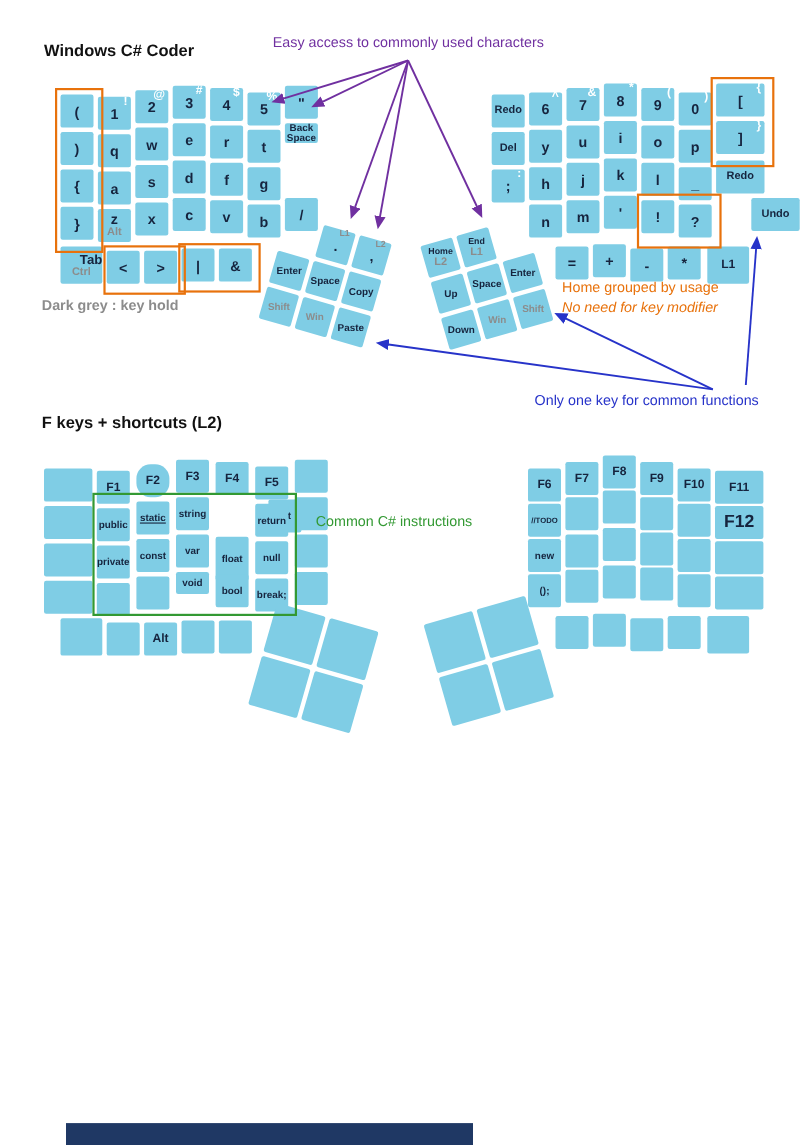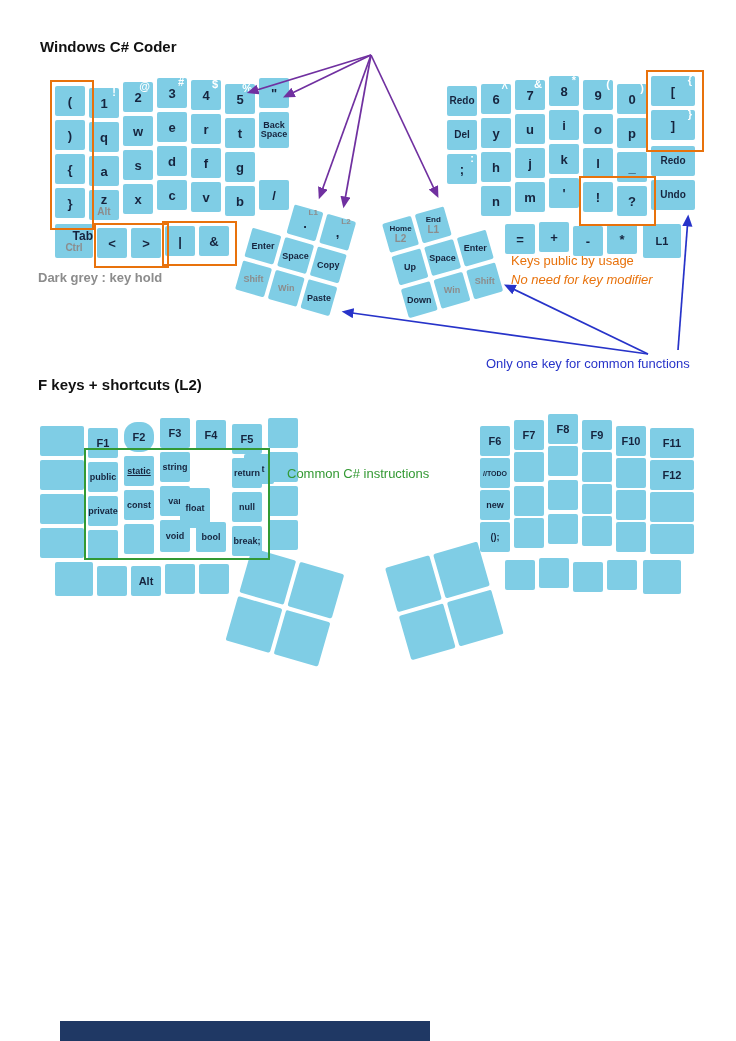--- a/index.html
+++ b/index.html
@@ -28,22 +28,23 @@
   #arrows{position:absolute;left:0;top:0;z-index:6;pointer-events:none;}
   #footer{position:absolute;left:60px;top:1021px;width:370px;height:20px;background:var(--footer);z-index:1;}
 </style>
 </head>
 <body>
 
 <div id="stage">
   <div class="title" id="title1">Windows C# Coder</div>
   <div class="title" id="title2">F keys + shortcuts (L2)</div>
 
+  <div class="ann" id="ann-easy">Easy access to commonly used characters</div>
   <div class="ann" id="ann-keyhold">Dark grey : key hold</div>
-  <div class="ann" id="ann-group1">Keys public by usage</div>
+  <div class="ann" id="ann-group1">Home grouped by usage</div>
   <div class="ann" id="ann-group2">No need for key modifier</div>
   <div class="ann" id="ann-onekey">Only one key for common functions</div>
   <div class="ann" id="ann-commoncs">Common C# instructions</div>
 
   <svg id="arrows" width="736" height="1041" viewBox="0 0 736 1041">
     <defs>
       <marker id="arr-purple" markerWidth="8" markerHeight="8" refX="5" refY="3" orient="auto">
         <path d="M0,0 L7,3 L0,6 z" fill="#7030A0"></path>
       </marker>
       <marker id="arr-blue" markerWidth="8" markerHeight="8" refX="5" refY="3" orient="auto">
@@ -135,21 +136,21 @@
       <div class="key" style="left: 191px; top: 114px; width: 30px; height: 30px;">
         <div class="kin">
           <span class="kmain">r</span>
         </div>
       </div>
       <div class="key" style="left: 225px; top: 118px; width: 30px; height: 30px;">
         <div class="kin">
           <span class="kmain">t</span>
         </div>
       </div>
-      <div class="key" style="left: 259px; top: 112px; width: 30px; height: 36px;">
+      <div class="key" style="left: 259px; top: 112px; width: 30px; height: 18px;">
         <div class="kin">
           <span class="kmain" style="font-size: 9px;">Back Space</span>
         </div>
       </div>
       <div class="key" style="left: 89px; top: 156px; width: 30px; height: 30px;">
         <div class="kin">
           <span class="kmain">a</span>
         </div>
       </div>
       <div class="key" style="left: 123px; top: 150px; width: 30px; height: 30px;">
@@ -362,21 +363,21 @@
       <div class="key" style="left: 583px; top: 182px; width: 30px; height: 30px;">
         <div class="kin">
           <span class="kmain">!</span>
         </div>
       </div>
       <div class="key" style="left: 617px; top: 186px; width: 30px; height: 30px;">
         <div class="kin">
           <span class="kmain">?</span>
         </div>
       </div>
-      <div class="key" style="left: 651px; top: 180px; width: 44px; height: 30px;">
+      <div class="key" style="left: 683px; top: 180px; width: 44px; height: 30px;">
         <div class="kin">
           <span class="kmain" style="font-size: 10px;">Undo</span>
         </div>
       </div>
       <div class="key" style="left: 505px; top: 224px; width: 30px; height: 30px;">
         <div class="kin">
           <span class="kmain">=</span>
         </div>
       </div>
       <div class="key" style="left: 539px; top: 222px; width: 30px; height: 30px;">
@@ -562,21 +563,21 @@
       <div class="key" style="left: 124px; top: 490px; width: 30px; height: 30px;">
         <div class="kin">
           <span class="kmain" style="font-size: 9px;">const</span>
         </div>
       </div>
       <div class="key" style="left: 160px; top: 486px; width: 30px; height: 30px;">
         <div class="kin">
           <span class="kmain" style="font-size: 9px;">var</span>
         </div>
       </div>
-      <div class="key" style="left: 180px; top: 488px; width: 30px; height: 40px;">
+      <div class="key" style="left: 196px; top: 488px; width: 30px; height: 40px;">
         <div class="kin">
           <span class="kmain" style="font-size: 9px;">float</span>
         </div>
       </div>
       <div class="key" style="left: 232px; top: 492px; width: 30px; height: 30px;">
         <div class="kin">
           <span class="kmain" style="font-size: 9px;">null</span>
         </div>
       </div>
       <div class="key" style="left: 268px; top: 486px; width: 30px; height: 30px;">
@@ -584,21 +585,21 @@
       </div>
       <div class="key" style="left: 40px; top: 528px; width: 44px; height: 30px;">
         <div class="kin"></div>
       </div>
       <div class="key" style="left: 88px; top: 530px; width: 30px; height: 30px;">
         <div class="kin"></div>
       </div>
       <div class="key" style="left: 124px; top: 524px; width: 30px; height: 30px;">
         <div class="kin"></div>
       </div>
-      <div class="key" style="left: 160px; top: 520px; width: 30px; height: 32px;">
+      <div class="key" style="left: 160px; top: 520px; width: 30px; height: 20px;">
         <div class="kin">
           <span class="kmain" style="font-size: 9px;">void</span>
         </div>
       </div>
       <div class="key" style="left: 196px; top: 522px; width: 30px; height: 30px;">
         <div class="kin">
           <span class="kmain" style="font-size: 9px;">bool</span>
         </div>
       </div>
       <div class="key" style="left: 232px; top: 526px; width: 30px; height: 30px;">
@@ -670,21 +671,21 @@
         <div class="kin"></div>
       </div>
       <div class="key" style="left: 582px; top: 452px; width: 30px; height: 30px;">
         <div class="kin"></div>
       </div>
       <div class="key" style="left: 616px; top: 458px; width: 30px; height: 30px;">
         <div class="kin"></div>
       </div>
       <div class="key" style="left: 650px; top: 460px; width: 44px; height: 30px;">
         <div class="kin">
-          <span class="kmain" style="font-size: 11px;">F12</span>
+          <span class="kmain" style="font-size: 16px;">F12</span>
         </div>
       </div>
       <div class="key" style="left: 480px; top: 490px; width: 30px; height: 30px;">
         <div class="kin">
           <span class="kmain" style="font-size: 9px;">new</span>
         </div>
       </div>
       <div class="key" style="left: 514px; top: 486px; width: 30px; height: 30px;">
         <div class="kin"></div>
       </div>

